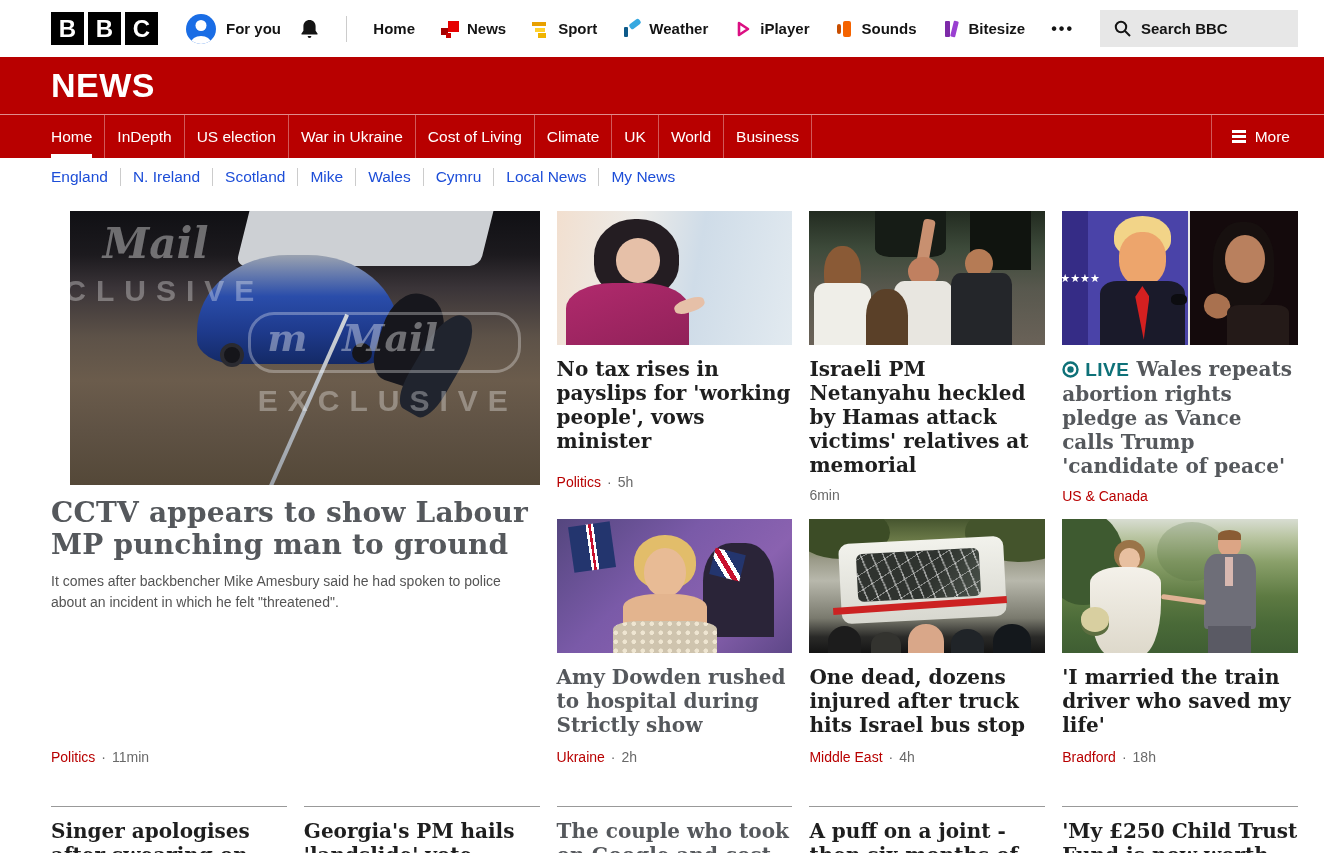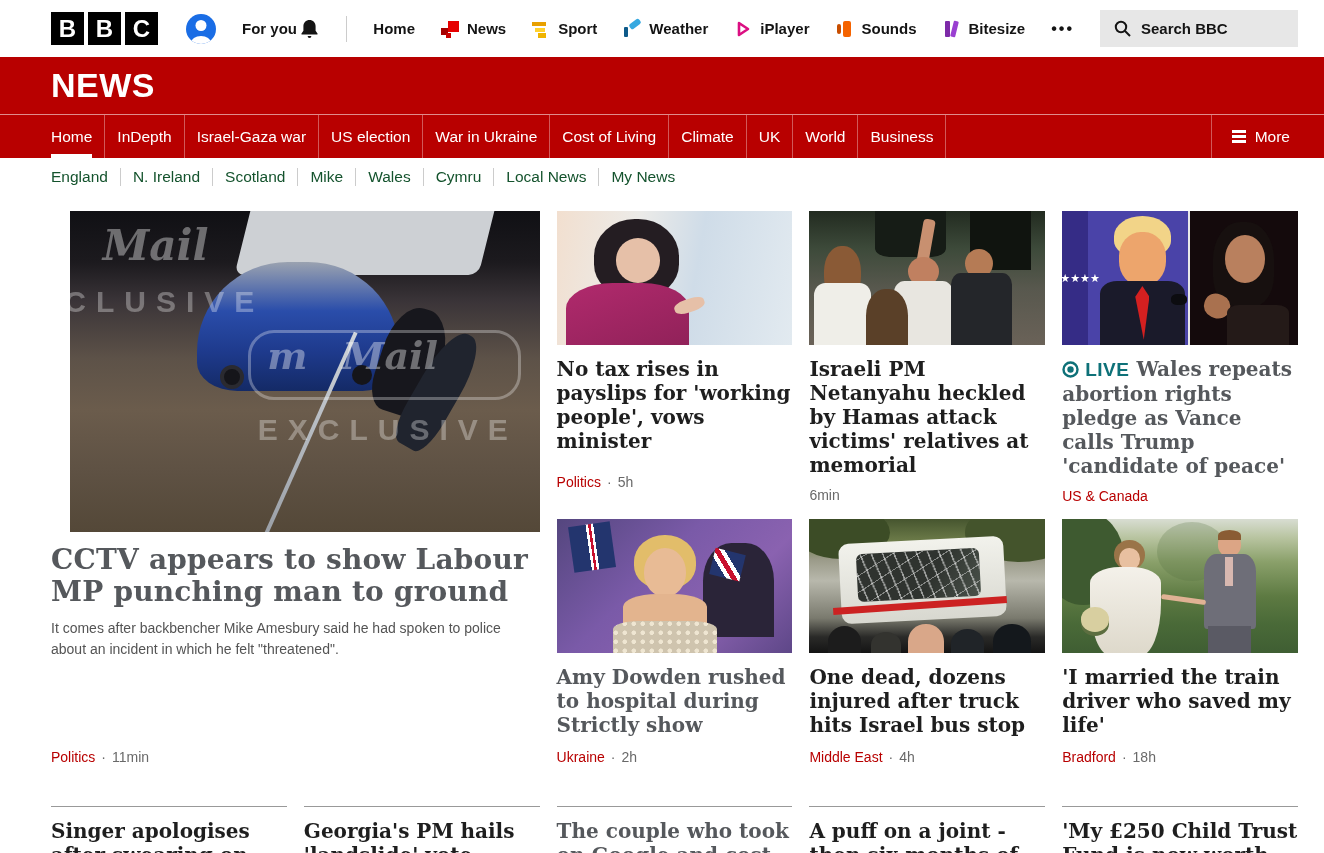--- a/index.html
+++ b/index.html
@@ -4,21 +4,21 @@
 <style>
   * { margin:0; padding:0; box-sizing:border-box; }
   html,body { width:1324px; height:853px; overflow:hidden; background:#fff;
     font-family:"Liberation Sans", sans-serif; }
 
   
   .topbar { height:57px; display:flex; align-items:center; padding:0 26px 0 51px; background:#fff; }
   .bbc-blocks { display:flex; gap:4px; cursor:pointer; }
   .bbc-block { width:33px; height:33px; background:#000; color:#fff; font-weight:bold;
     font-size:24px; display:flex; align-items:center; justify-content:center; }
-  .foryou { display:flex; align-items:center; gap:26px; margin-left:28px; cursor:pointer; }
+  .foryou { display:flex; align-items:center; gap:10px; margin-left:28px; cursor:pointer; }
   .foryou-circle { width:30px; height:30px; border-radius:50%; background:#1A6DE5; position:relative; overflow:hidden; }
   .fy-head { position:absolute; left:50%; top:6px; transform:translateX(-50%); width:11px; height:11px; border-radius:50%; background:#fff; }
   .fy-body { position:absolute; left:50%; bottom:-6px; transform:translateX(-50%); width:20px; height:14px; border-radius:50%; background:#fff; }
   .tb-label { font-size:15px; font-weight:bold; color:#141414; white-space:nowrap; }
   .tb-right { margin-left:auto; display:flex; align-items:center; gap:26px; }
   .tb-item { display:flex; align-items:center; gap:8px; cursor:pointer; }
   .tb-sep { width:1px; height:26px; background:#ccc; }
   .icon16 { width:18px; height:18px; position:relative; flex:none; }
   .news-a { position:absolute; right:0; top:1px; width:11px; height:11px; background:#E60000; }
   .news-b { position:absolute; left:0; top:8px; width:7px; height:7px; background:#A60000; }
@@ -42,32 +42,32 @@
   .prinav { height:43px; background:#B80000; display:flex; align-items:stretch; padding-left:39px; color:#fff; }
   .prinav-item { display:flex; align-items:center; padding:0 12px; font-size:15.5px; color:#fff; cursor:pointer;
     border-right:1px solid rgba(255,255,255,.35); position:relative; white-space:nowrap; }
   .prinav-item:last-of-type { border-right:none; }
   .prinav-item.active::after { content:""; position:absolute; left:12px; right:12px; bottom:0; height:4px; background:#fff; }
   .prinav-more { margin-left:auto; display:flex; align-items:center; gap:9px; padding:0 34px 0 20px;
     border-left:1px solid rgba(255,255,255,.35); cursor:pointer; font-size:15.5px; }
   .burger { display:flex; flex-direction:column; gap:2.5px; }
   .burger div { width:14px; height:2.5px; background:#fff; }
   .subnav { height:38px; display:flex; align-items:center; padding-left:51px; background:#fff; }
-  .subnav-item { font-size:15.5px; color:#14532d; padding:0 12px; cursor:pointer; border-right:1px solid #ccc; white-space:nowrap; }
+  .subnav-item { font-size:15.5px; color:#1d4ed8; padding:0 12px; cursor:pointer; border-right:1px solid #ccc; white-space:nowrap; }
   .subnav-item:first-child { padding-left:0; }
   .subnav-item:last-child { border-right:none; }
 
   
   .grid { display:grid; grid-template-columns:repeat(5,1fr); grid-template-rows:279px 246px;
     gap:29px 17px; padding:15px 26px 0 51px; }
   .card { display:flex; flex-direction:column; }
   .lead { grid-column:1/3; grid-row:1/3; }
   .img { position:relative; overflow:hidden; flex:none; cursor:pointer; }
   .img-sm { height:134px; }
-  .img-lead { height:321px;margin-left:19px; }
+  .img-lead { height:274px;margin-left:19px; }
   .hl { font-family:"DejaVu Serif", serif; font-weight:bold; color:#1e1e1e; margin-top:12px; cursor:pointer; }
   .hl-sm { font-size:20px; line-height:1.2; }
   .hl-lead { font-size:28px; line-height:1.15; letter-spacing:.2px; }
   .visited { color:#55585c; }
   .summary { font-size:14px; color:#545454; line-height:1.45; margin-top:10px; }
   .meta { margin-top:auto; font-size:14px; display:flex; align-items:baseline; padding-top:10px; }
   .cat { color:#B80000; cursor:pointer; }
   .dot { color:#696969; margin:0 6px; }
   .dot::before { content:"\00b7"; }
   .time { color:#696969; }
@@ -182,21 +182,20 @@
   </div>
 </header>
 
 <div class="masthead">
   <h1 style="cursor:pointer">NEWS</h1>
 </div>
 
 <nav class="prinav">
   <div class="prinav-item active">Home</div>
   <div class="prinav-item">InDepth</div>
-  <div class="prinav-item">Israel-Gaza war</div>
   <div class="prinav-item">US election</div>
   <div class="prinav-item">War in Ukraine</div>
   <div class="prinav-item">Cost of Living</div>
   <div class="prinav-item">Climate</div>
   <div class="prinav-item">UK</div>
   <div class="prinav-item">World</div>
   <div class="prinav-item">Business</div>
   <div class="prinav-more">
     <span class="burger">
         <div></div>

